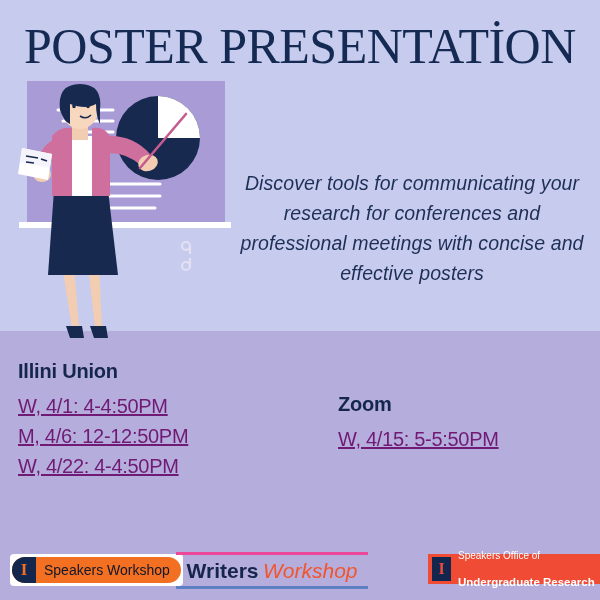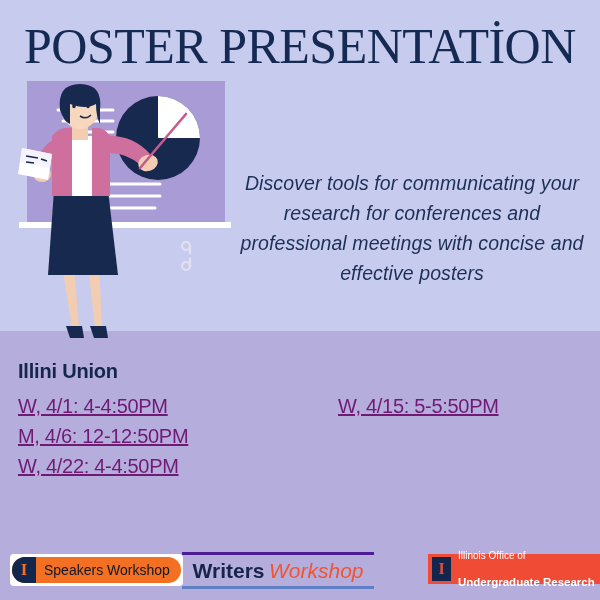--- a/index.html
+++ b/index.html
@@ -146,23 +146,23 @@
   }
   .sw-label {
     color: #0f172a;
     font-size: 14px;
     font-weight: normal;
     padding: 0 11px 0 8px;
     white-space: nowrap;
   }
   .logo-writers {
     position: absolute;
-    left: 182px; top: 2px;
+    left: 176px; top: 2px;
     padding: 4px 0 3px 0;
-    border-top: 3px solid #4c1d95;
+    border-top: 3px solid #ec4899;
     border-bottom: 3px solid #5f7fc4;
     width: 192px;
     text-align: center;
     white-space: nowrap;
   }
   .wr-a {
     color: #16264a;
     font-weight: bold;
     font-size: 21px;
   }
@@ -306,20 +306,21 @@
     <div class="col col-venue">
       <div class="venue-head">Illini Union</div>
       <div class="sessions">
         <div class="session">W, 4/1: 4-4:50PM</div>
         <div class="session">M, 4/6: 12-12:50PM</div>
         <div class="session">W, 4/22: 4-4:50PM</div>
       </div>
     </div>
 
     <div class="col col-zoom">
+      <div class="venue-head">Zoom</div>
       <div class="sessions">
         <div class="session">W, 4/15: 5-5:50PM</div>
       </div>
     </div>
 
   </div>
 
   <div class="footer">
 
     <div class="logo-speakers">
@@ -330,20 +331,20 @@
     </div>
 
     <div class="logo-writers">
       <span class="wr-a">Writers</span>
       <span class="wr-b">Workshop</span>
     </div>
 
     <div class="logo-iour">
       <div class="iour-i">I</div>
       <div class="iour-text">
-        <span class="iour-l1">Illinois Office of</span>
+        <span class="iour-l1">Speakers Office of</span>
         <span class="iour-l2">Undergraduate Research</span>
       </div>
     </div>
 
   </div>
 
 </div>
 
 </body></html>

